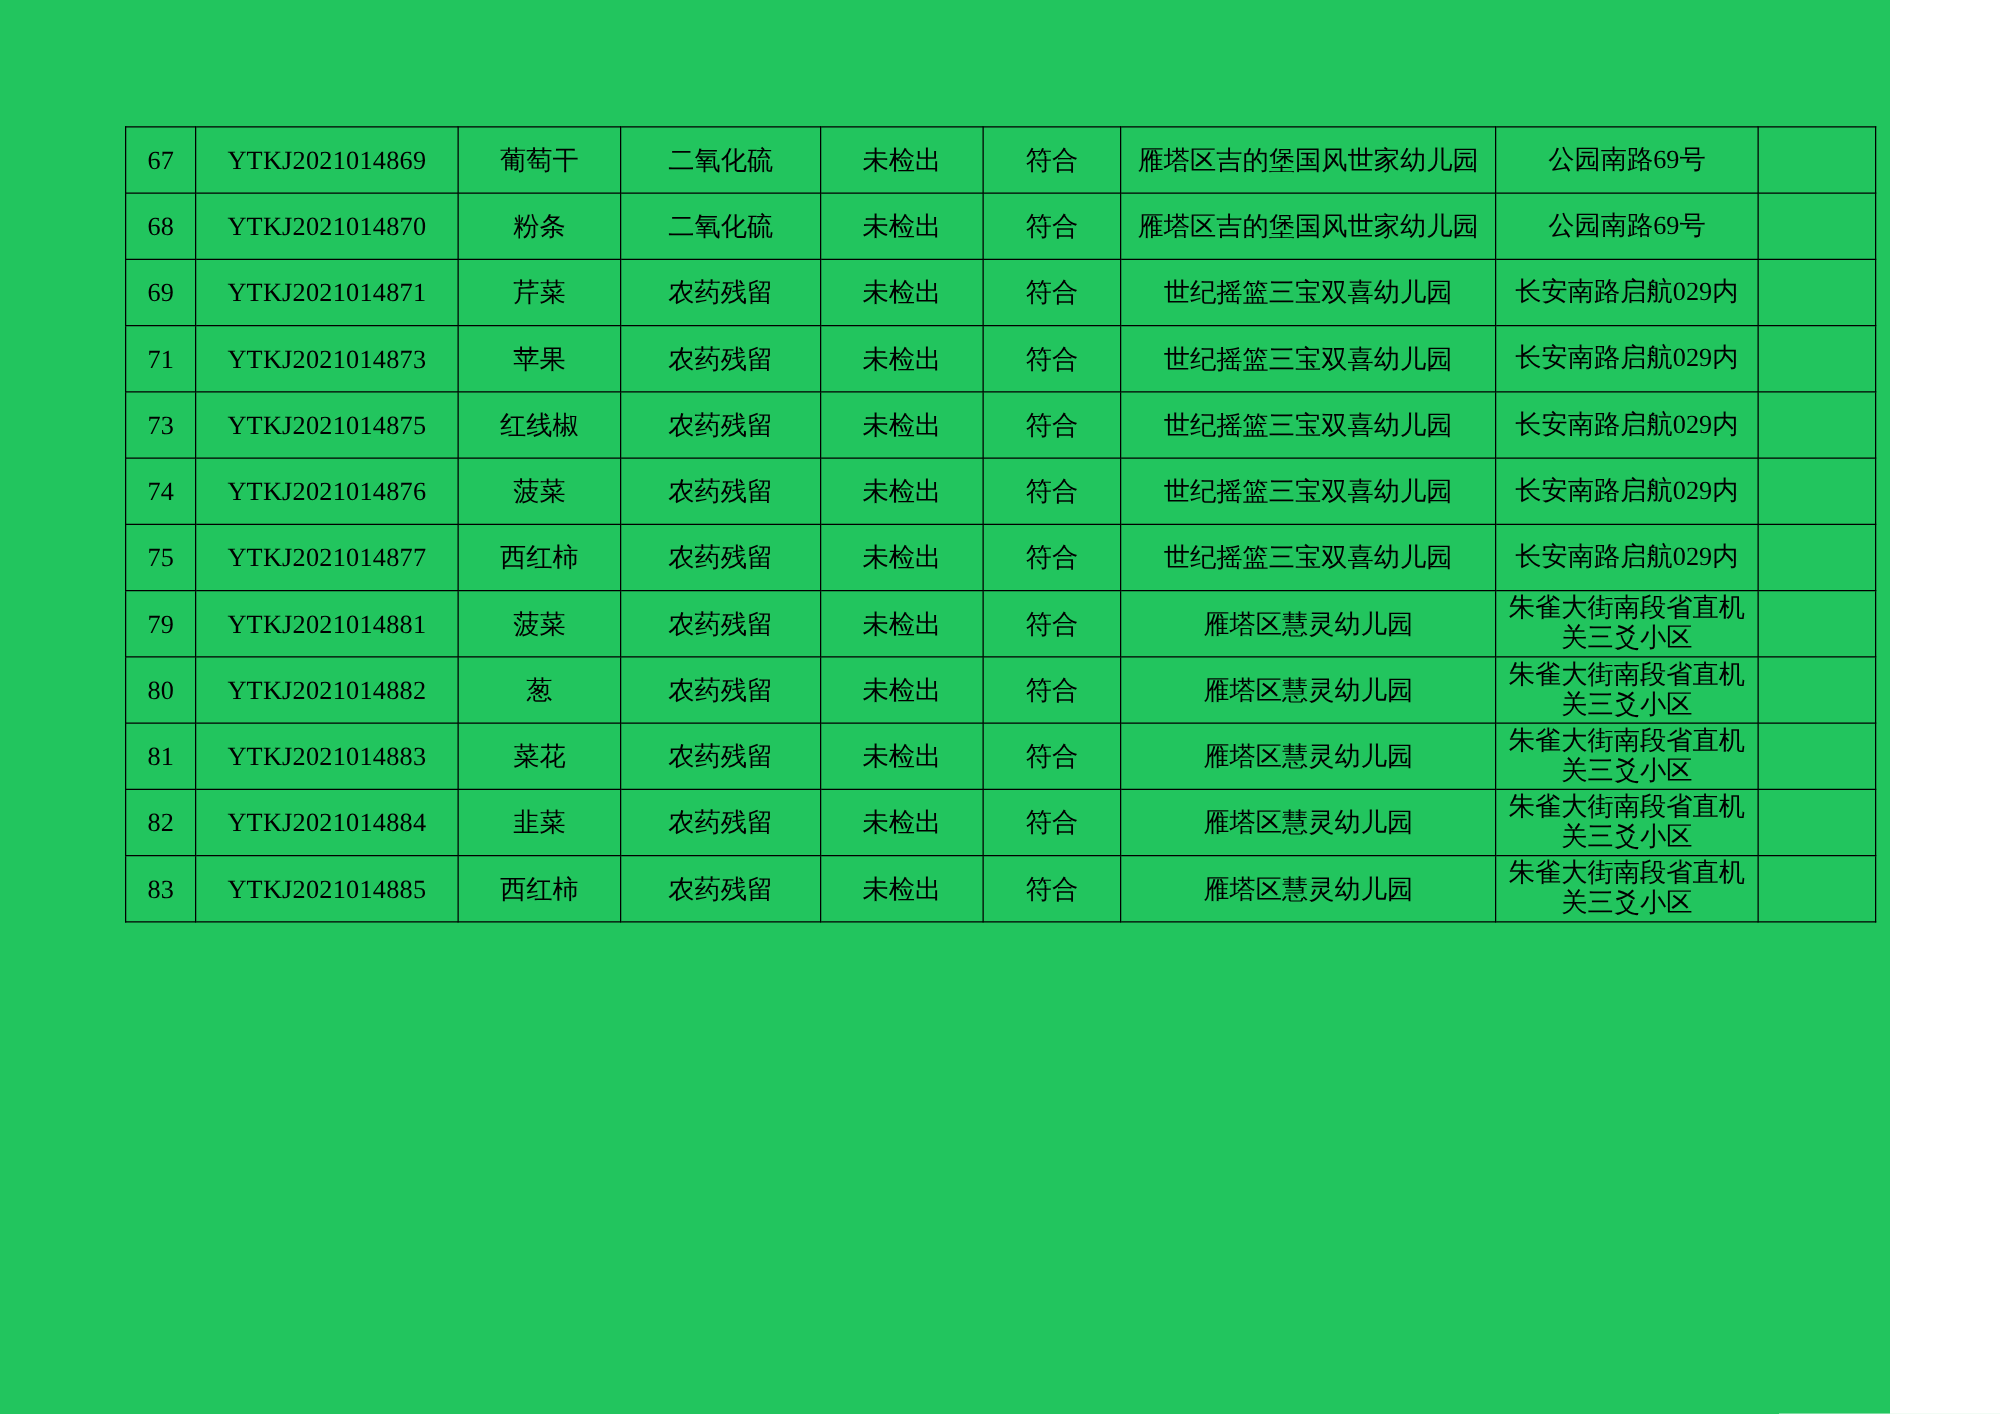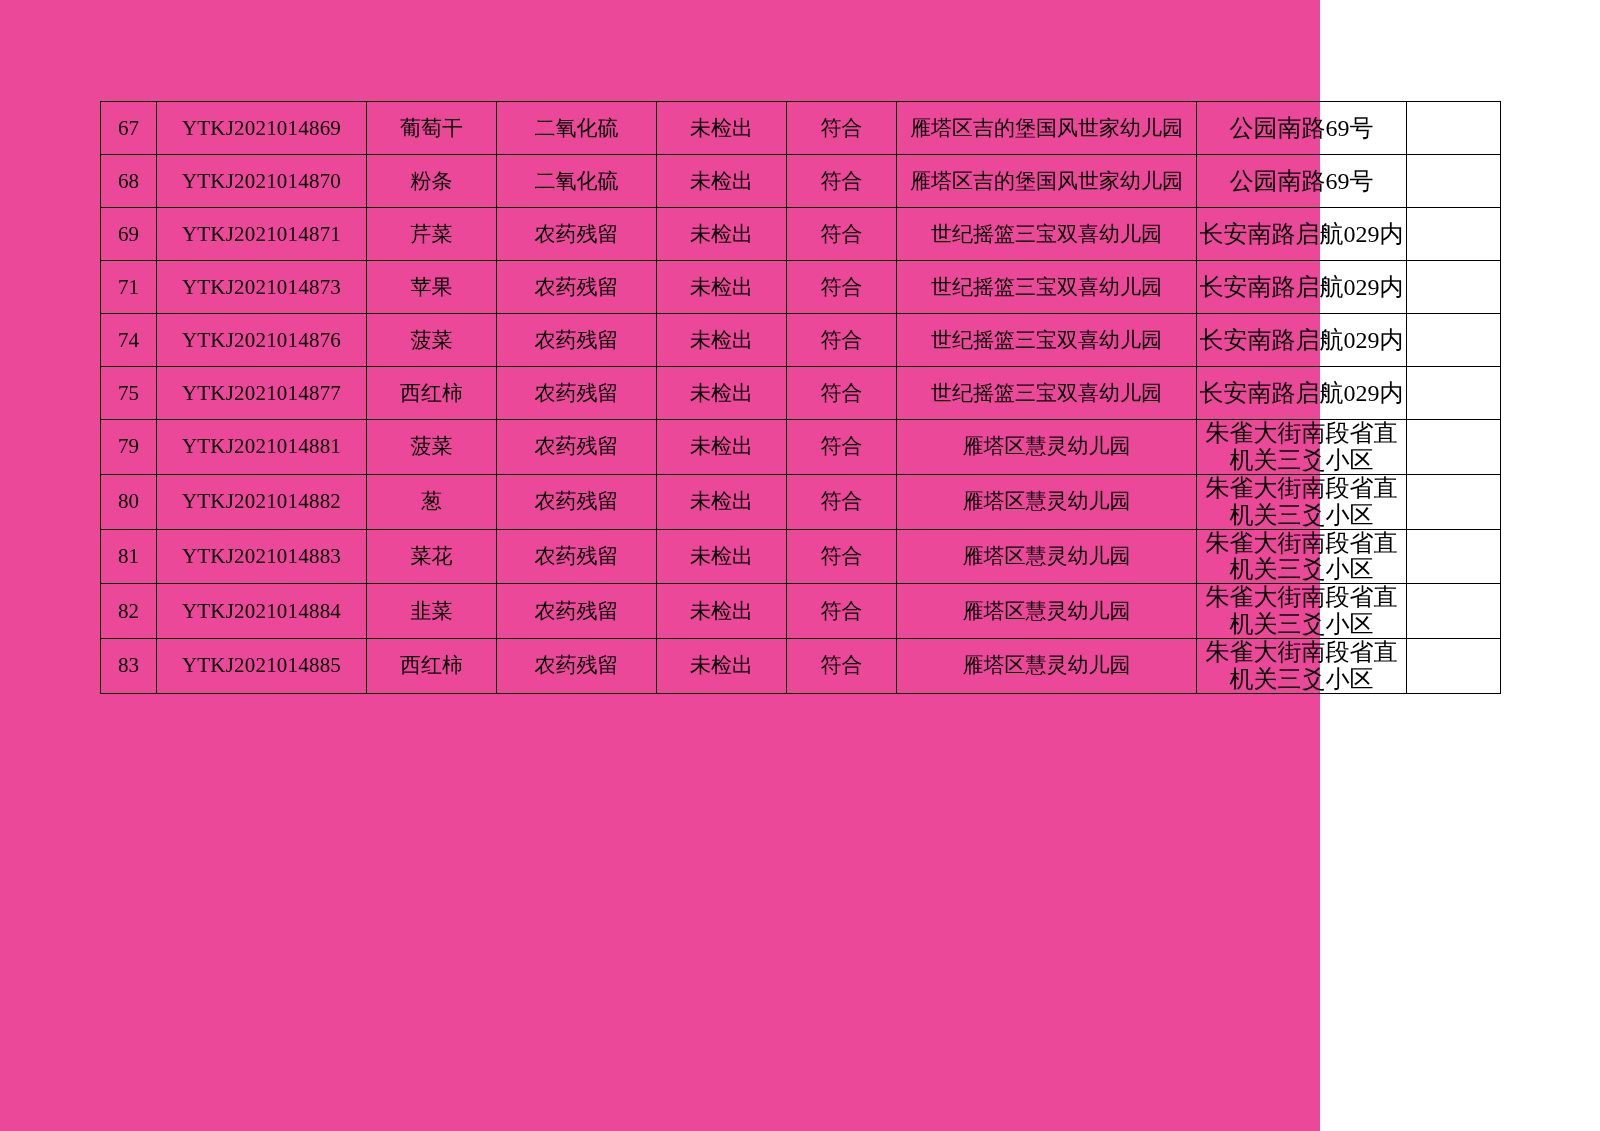--- a/index.html
+++ b/index.html
@@ -9,23 +9,23 @@
   }
   body {
     width: 1600px;
     height: 1131px;
     font-family: "Liberation Serif", "DejaVu Serif", serif;
     color: #000000;
     overflow: hidden;
   }
   .page {
     position: relative;
-    width: 1320px;
+    width: 1512px;
     height: 1131px;
-    background: #ec4899;
+    background: #22c55e;
     box-sizing: border-box;
   }
   .table-wrap {
     position: absolute;
     left: 100px;
     top: 101px;
     width: 1400px;
   }
   table.report {
     border-collapse: collapse;
@@ -50,21 +50,21 @@
   col.c-concl  { width: 110px; }
   col.c-unit   { width: 300px; }
   col.c-addr   { width: 210px; }
   col.c-note   { width: 94px; }
 
   tr.r-tall td { height: 52px; }
   tr.r-short td { height: 52px; }
 
   .addr-wrap {
     display: block;
-    font-size: 24px;
+    font-size: 21px;
     line-height: 1.12;
   }
   .code-cell {
     font-size: 22px;
     letter-spacing: 0.2px;
   }
 </style>
 </head>
 <body>
 
@@ -135,20 +135,33 @@
           <td>未检出</td>
           <td>符合</td>
           <td>世纪摇篮三宝双喜幼儿园</td>
           <td>
               <span class="addr-wrap">长安南路启航029内</span>
             </td>
           <td></td>
         </tr>
 
 
+        <tr class="r-tall">
+          <td>73</td>
+          <td class="code-cell">YTKJ2021014875</td>
+          <td>红线椒</td>
+          <td>农药残留</td>
+          <td>未检出</td>
+          <td>符合</td>
+          <td>世纪摇篮三宝双喜幼儿园</td>
+          <td>
+              <span class="addr-wrap">长安南路启航029内</span>
+            </td>
+          <td></td>
+        </tr>
 
         <tr class="r-tall">
           <td>74</td>
           <td class="code-cell">YTKJ2021014876</td>
           <td>菠菜</td>
           <td>农药残留</td>
           <td>未检出</td>
           <td>符合</td>
           <td>世纪摇篮三宝双喜幼儿园</td>
           <td>

